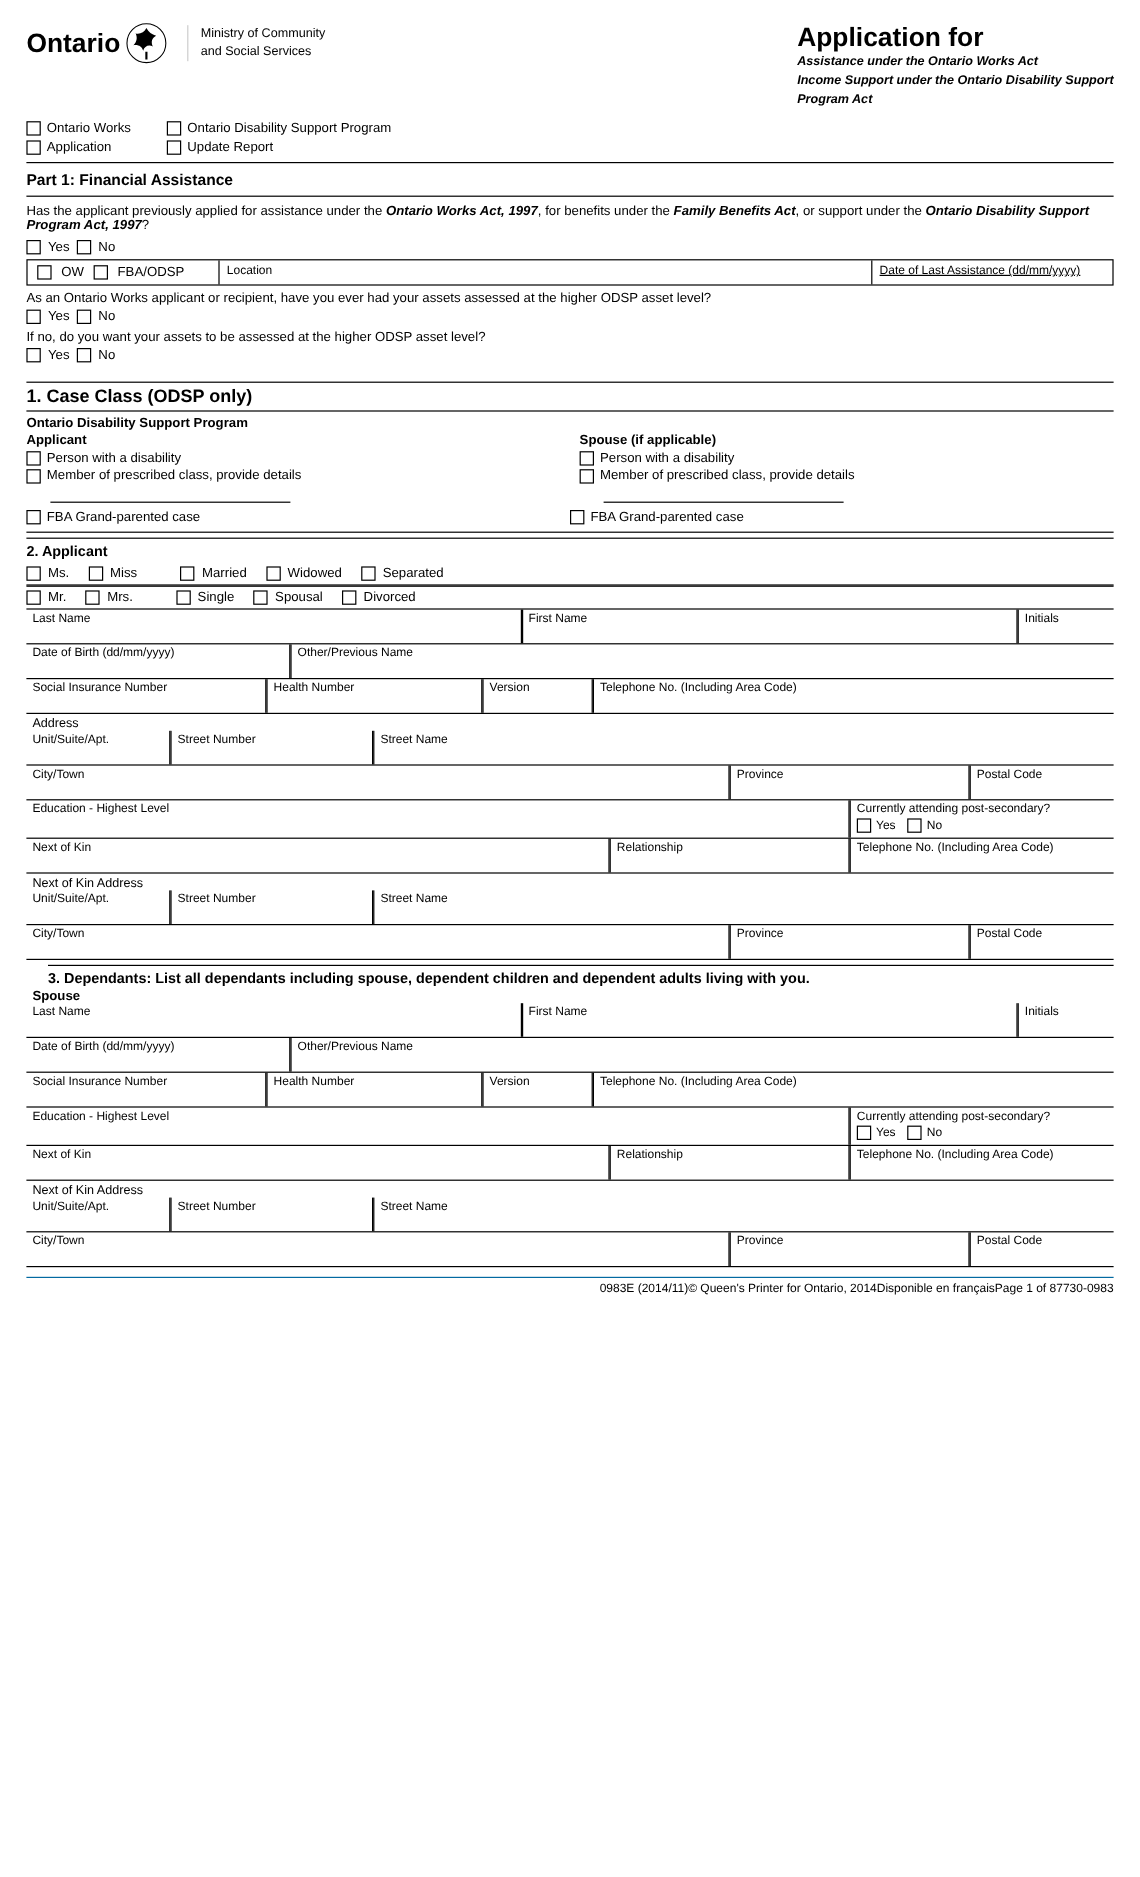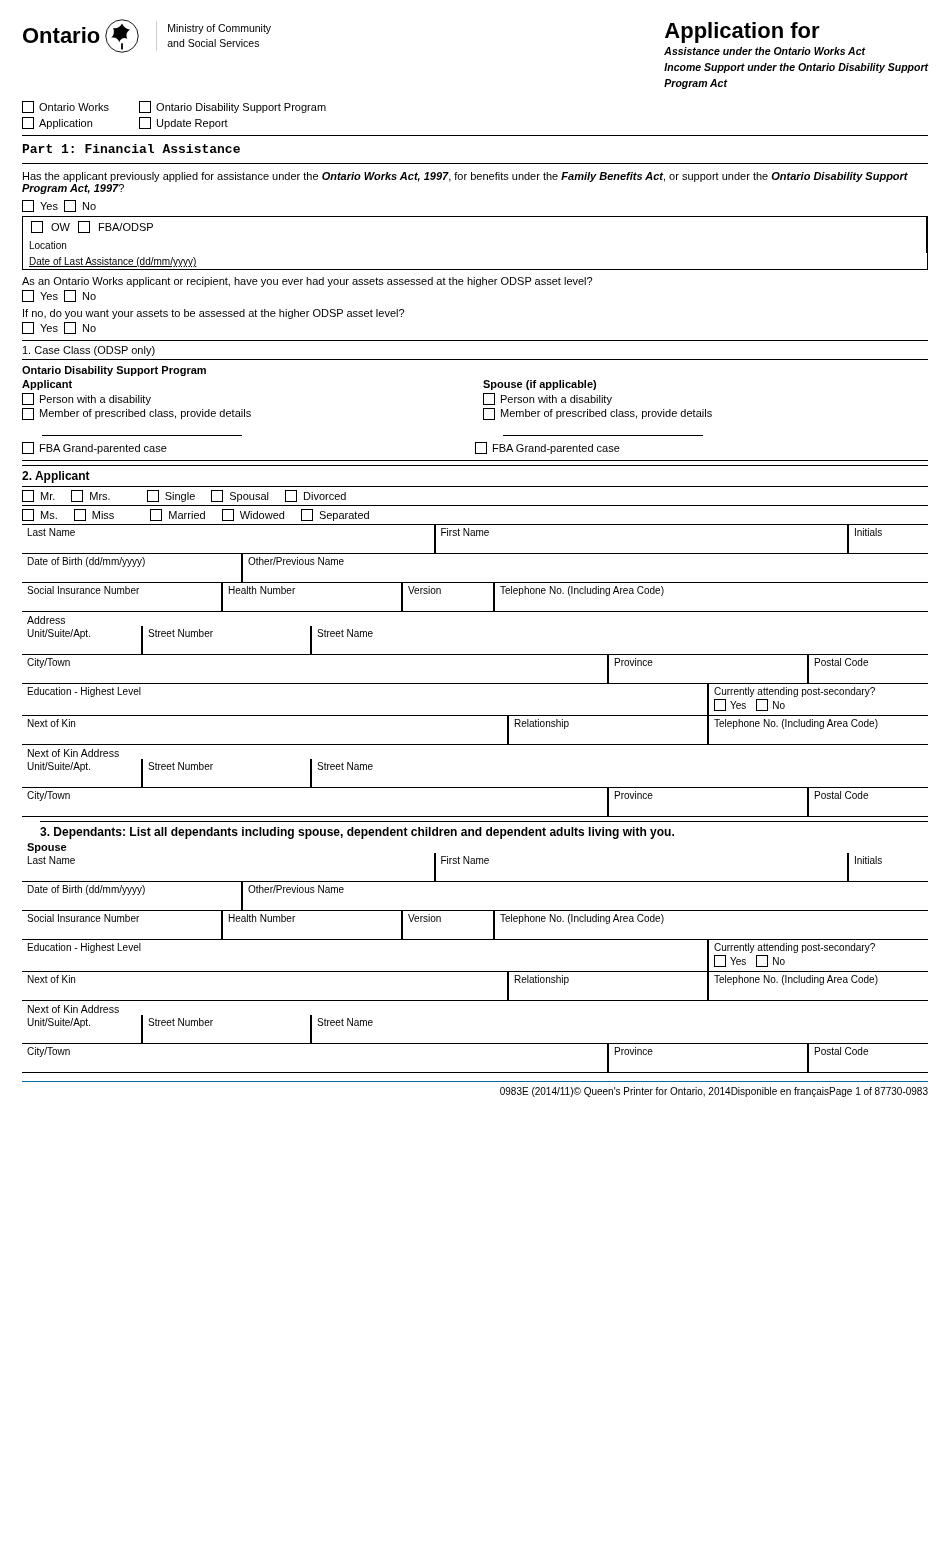--- a/index.html
+++ b/index.html
@@ -90,39 +90,37 @@
     }
 
     hr { border: none; border-top: 1.5px solid #000; margin: 6px 0; }
     hr.thin { border-top: 0.75px solid #000; }
 
     
     .part-heading {
       font-size: 13px;
       font-weight: bold;
       margin: 6px 0 4px 0;
-      font-family: Liberation Mono, monospace;
     }
 
     .q-row {
       display: flex;
       align-items: center;
       gap: 6px;
       font-size: 11px;
       margin: 3px 0;
       flex-wrap: wrap;
     }
 
     
     .ow-row {
       display: flex;
       align-items: stretch;
       border: 1px solid #000;
       margin: 4px 0;
-      flex-direction: column;
     }
     .ow-checkboxes {
       display: flex;
       align-items: center;
       gap: 8px;
       padding: 4px 8px;
       border-right: 1px solid #000;
       min-width: 160px;
     }
     .location-cell {
@@ -144,26 +142,26 @@
 
     
     .asset-q {
       font-size: 11px;
       margin: 5px 0 2px 0;
     }
 
     
     .section-heading {
       background: #fff;
-      font-size: 11px;
-      font-weight: normal;
+      font-size: 15px;
+      font-weight: bold;
       padding: 3px 0;
       border-top: 1.5px solid #000;
       border-bottom: 1px solid #000;
-      margin-top: 6px;
+      margin-top: 16px;
     }
 
     
     .case-class-section {
       margin: 4px 0;
     }
     .odsp-title {
       font-size: 11px;
       font-weight: bold;
       margin: 3px 0 2px 0;
@@ -434,20 +432,44 @@
       </div>
     </div>
   </div>
 
   <div style="border-top:1.5px solid #000; margin-top:4px;">
     <div class="applicant-title">
       <span class="sec-num">2.   Applicant</span>
     </div>
   </div>
 
+  <div class="salutation-row" style="border-top:none; border-bottom:1px solid #000;">
+    <div class="sal-group">
+      <span class="checkbox"></span>
+      <span>Ms.</span>
+    </div>
+    <div class="sal-group">
+      <span class="checkbox"></span>
+      <span>Miss</span>
+    </div>
+    <div style="width:20px;"></div>
+    <div class="sal-group">
+      <span class="checkbox"></span>
+      <span>Married</span>
+    </div>
+    <div class="sal-group">
+      <span class="checkbox"></span>
+      <span>Widowed</span>
+    </div>
+    <div class="sal-group">
+      <span class="checkbox"></span>
+      <span>Separated</span>
+    </div>
+    <div style="flex:1;"></div>
+  </div>
   <div class="salutation-row">
     <div class="sal-group">
       <span class="checkbox"></span>
       <span>Mr.</span>
     </div>
     <div class="sal-group">
       <span class="checkbox"></span>
       <span>Mrs.</span>
     </div>
     <div style="width:20px;"></div>
@@ -455,44 +477,20 @@
       <span class="checkbox"></span>
       <span>Single</span>
     </div>
     <div class="sal-group">
       <span class="checkbox"></span>
       <span>Spousal</span>
     </div>
     <div class="sal-group">
       <span class="checkbox"></span>
       <span>Divorced</span>
-    </div>
-    <div style="flex:1;"></div>
-  </div>
-  <div class="salutation-row" style="border-top:none; border-bottom:1px solid #000;">
-    <div class="sal-group">
-      <span class="checkbox"></span>
-      <span>Ms.</span>
-    </div>
-    <div class="sal-group">
-      <span class="checkbox"></span>
-      <span>Miss</span>
-    </div>
-    <div style="width:20px;"></div>
-    <div class="sal-group">
-      <span class="checkbox"></span>
-      <span>Married</span>
-    </div>
-    <div class="sal-group">
-      <span class="checkbox"></span>
-      <span>Widowed</span>
-    </div>
-    <div class="sal-group">
-      <span class="checkbox"></span>
-      <span>Separated</span>
     </div>
     <div style="flex:1;"></div>
   </div>
 
   <div class="form-row">
     <div class="form-cell flex1">
       <span class="form-cell-label">Last Name</span>
     </div>
     <div class="form-cell flex1" style="border-left:1px solid #000;">
       <span class="form-cell-label">First Name</span>

